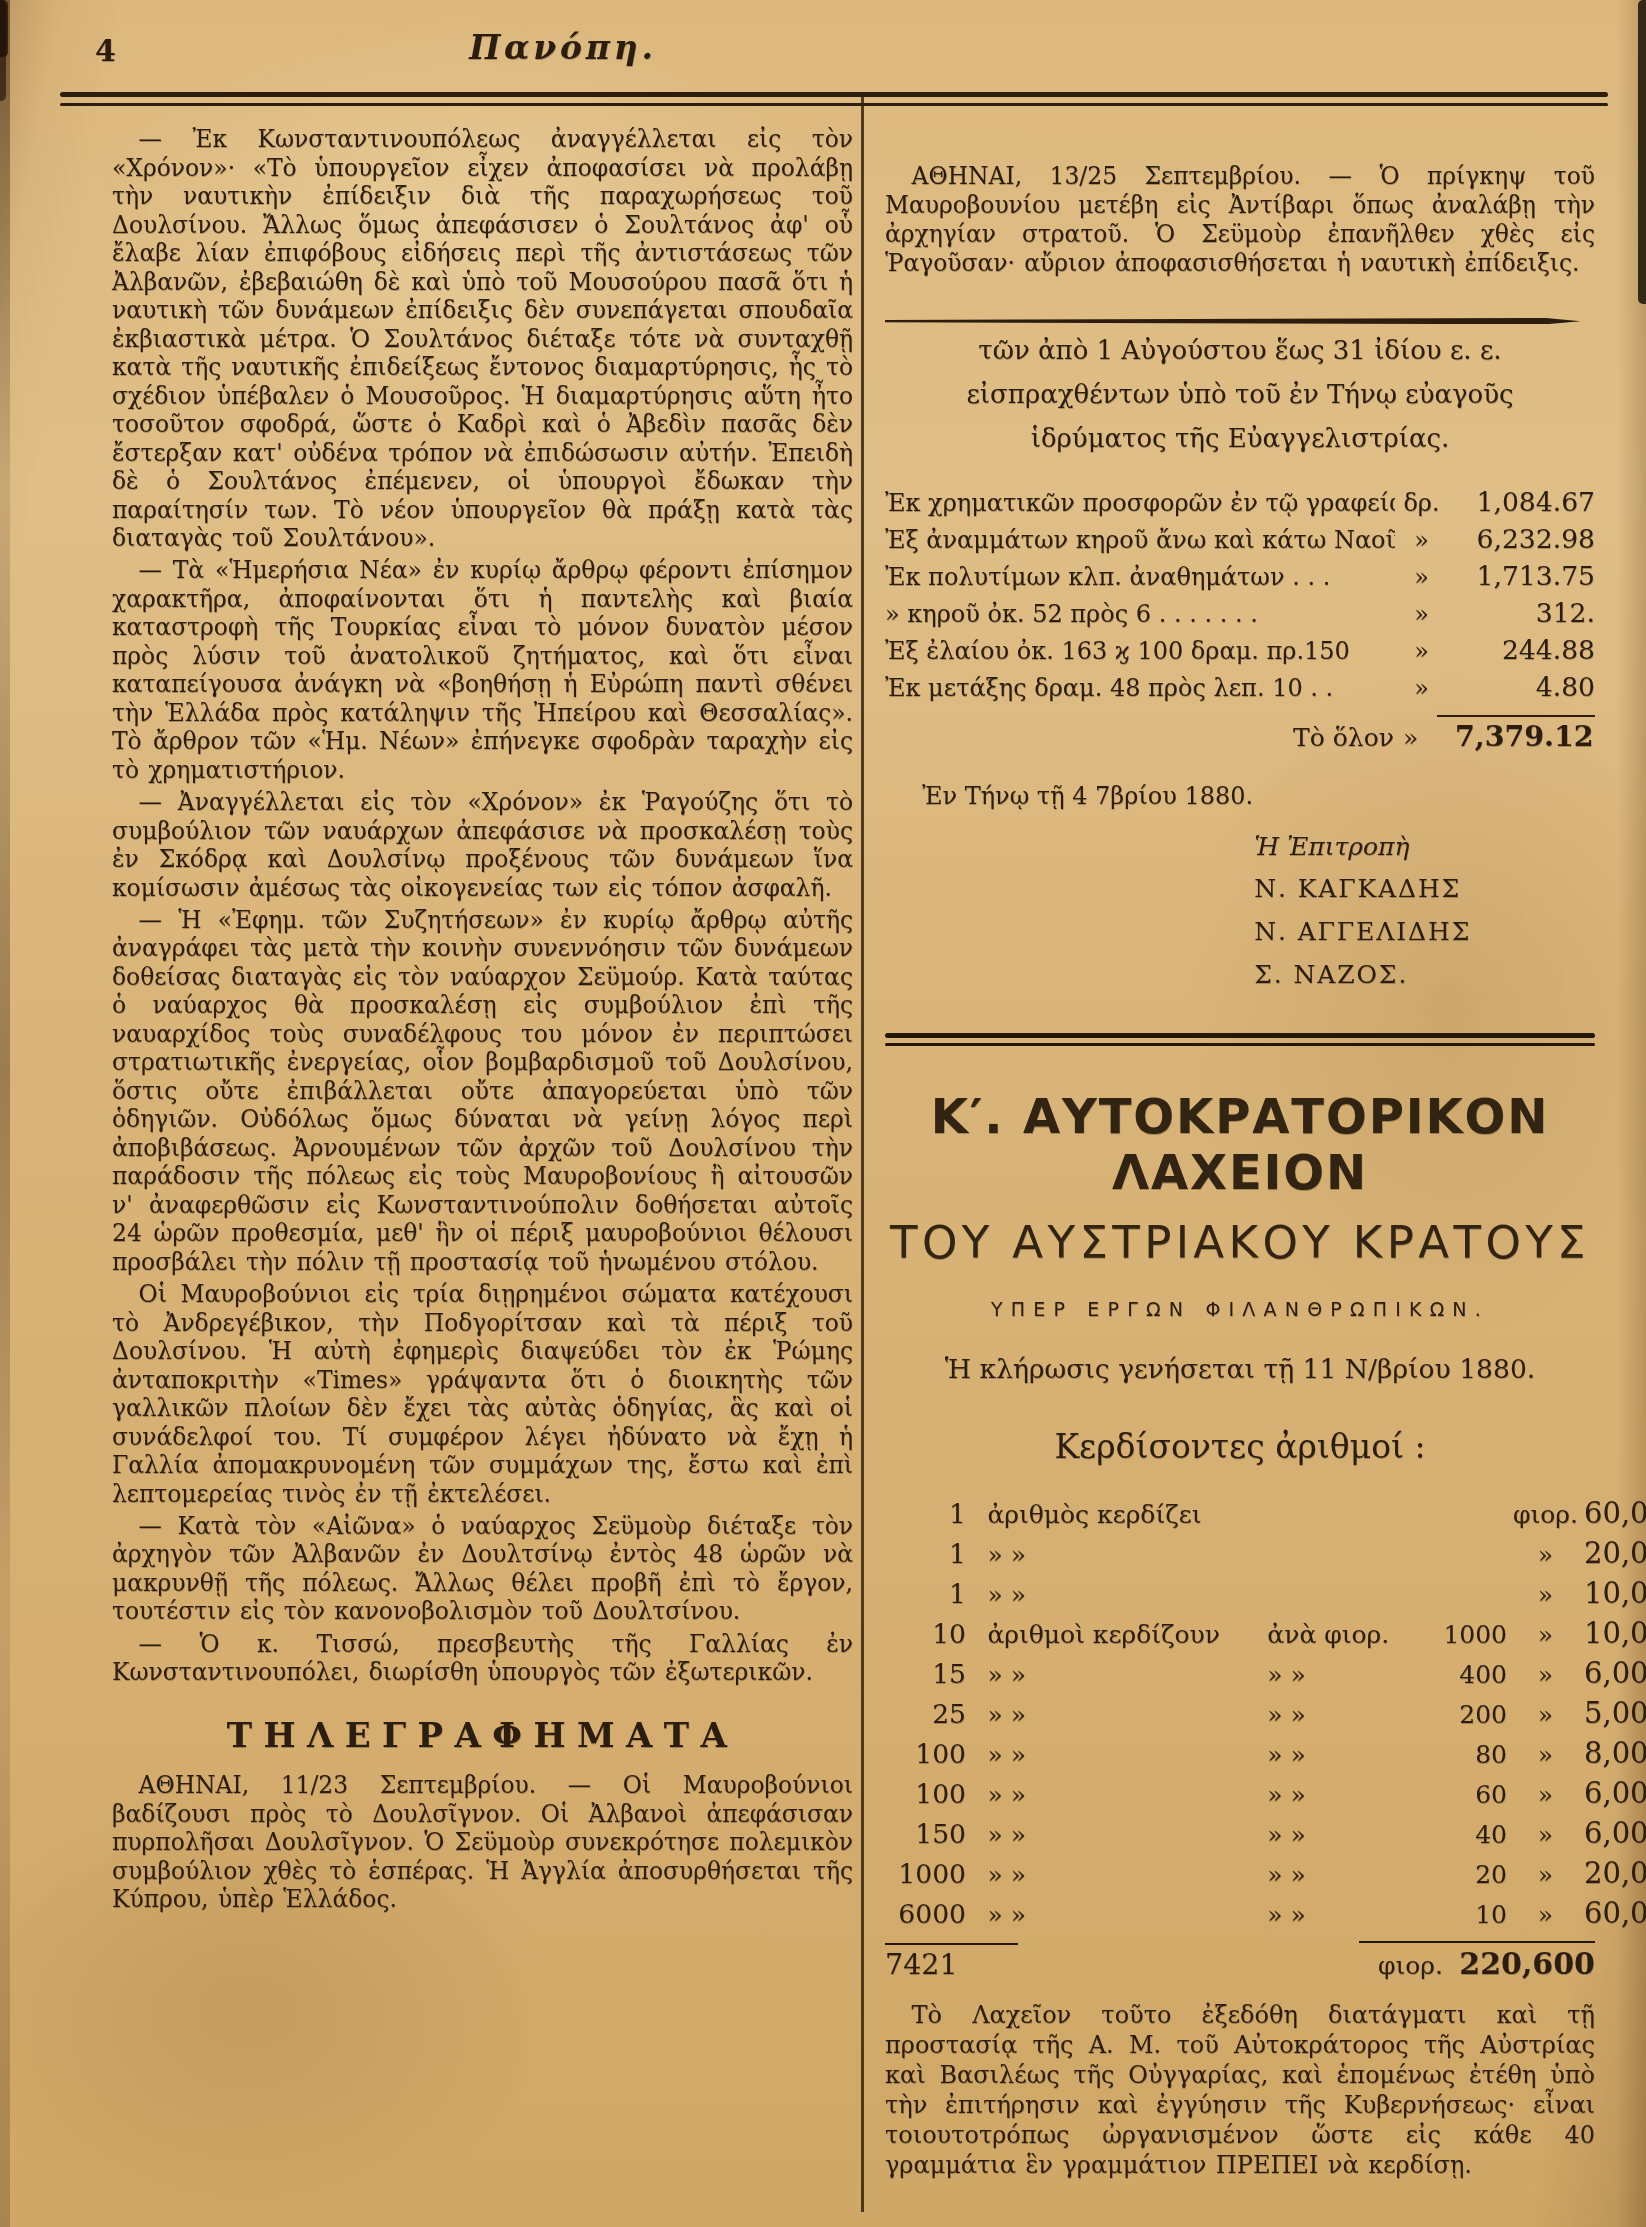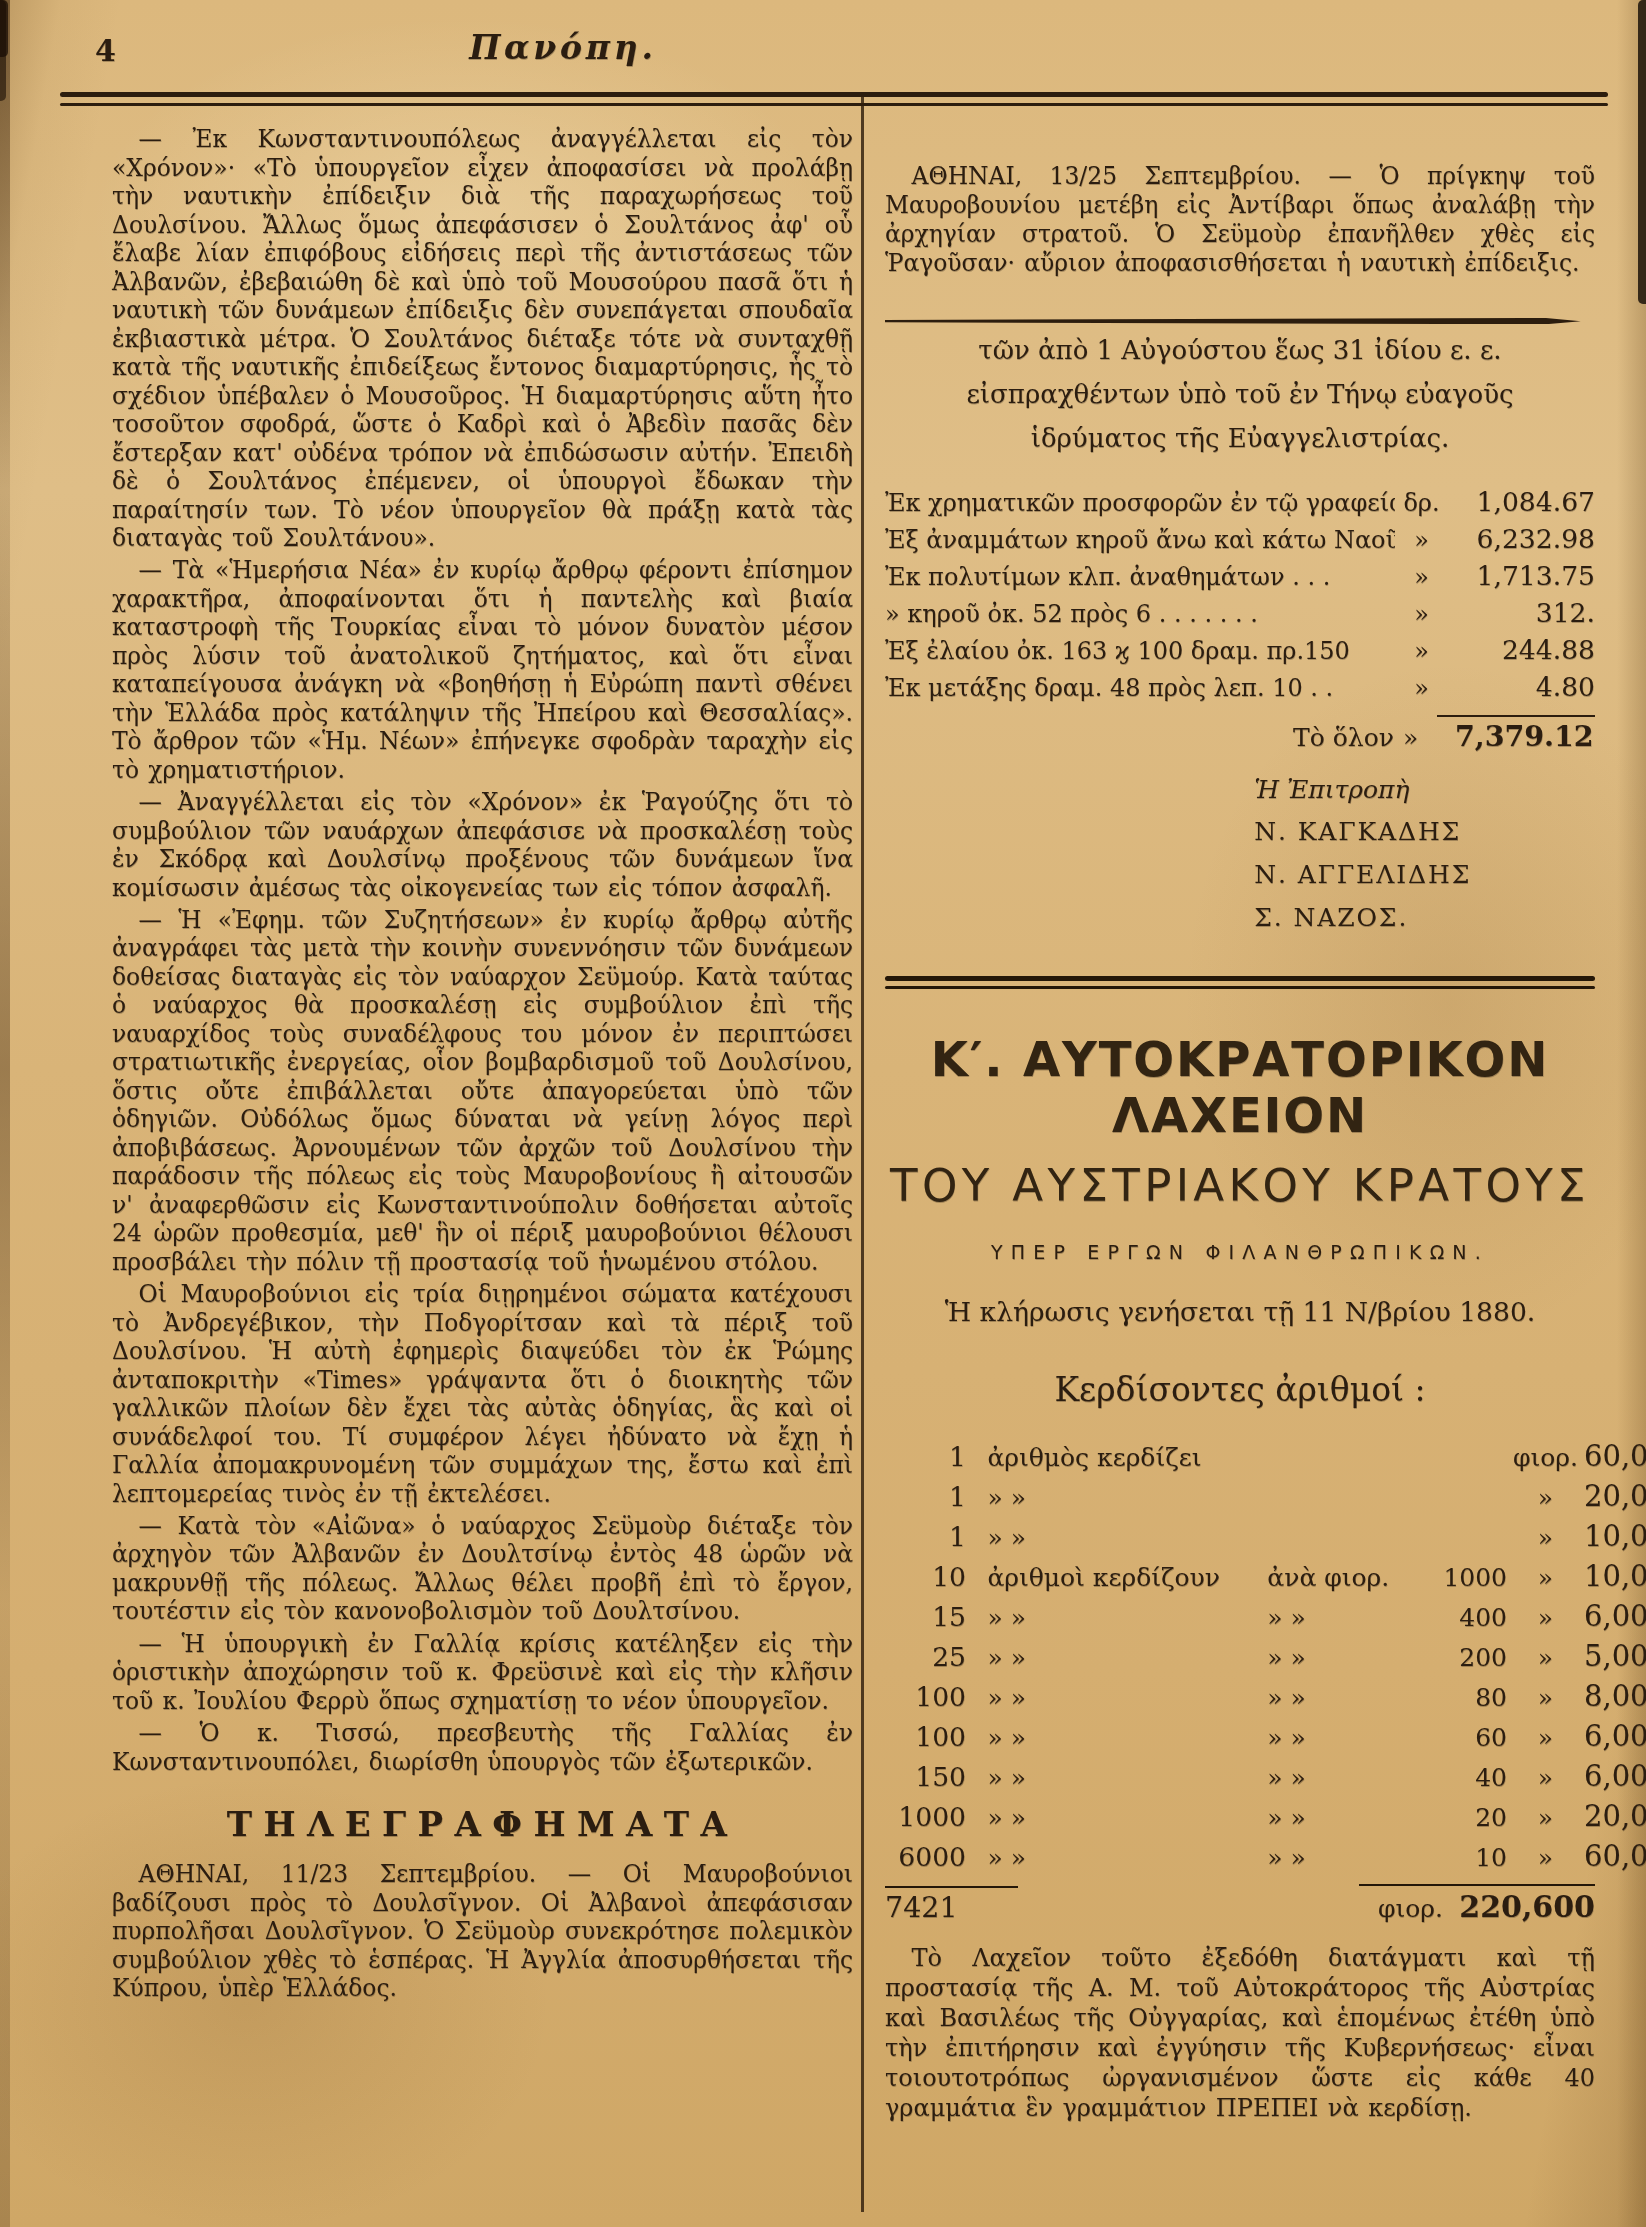--- a/index.html
+++ b/index.html
@@ -106,21 +106,20 @@
         <p>— Τὰ «Ἡμερήσια Νέα» ἐν κυρίῳ ἄρθρῳ φέροντι ἐπίσημον χαρακτῆρα, ἀποφαίνονται ὅτι ἡ παντελὴς καὶ βιαία καταστροφὴ τῆς Τουρκίας εἶναι τὸ μόνον δυνατὸν μέσον πρὸς λύσιν τοῦ ἀνατολικοῦ ζητήματος, καὶ ὅτι εἶναι καταπείγουσα ἀνάγκη νὰ «βοηθήσῃ ἡ Εὐρώπη παντὶ σθένει τὴν Ἑλλάδα πρὸς κατάληψιν τῆς Ἠπείρου καὶ Θεσσαλίας». Τὸ ἄρθρον τῶν «Ἡμ. Νέων» ἐπήνεγκε σφοδρὰν ταραχὴν εἰς τὸ χρηματιστήριον.</p>
 
         <p>— Ἀναγγέλλεται εἰς τὸν «Χρόνον» ἐκ Ῥαγούζης ὅτι τὸ συμβούλιον τῶν ναυάρχων ἀπεφάσισε νὰ προσκαλέσῃ τοὺς ἐν Σκόδρᾳ καὶ Δουλσίνῳ προξένους τῶν δυνάμεων ἵνα κομίσωσιν ἀμέσως τὰς οἰκογενείας των εἰς τόπον ἀσφαλῆ.</p>
 
         <p>— Ἡ «Ἐφημ. τῶν Συζητήσεων» ἐν κυρίῳ ἄρθρῳ αὐτῆς ἀναγράφει τὰς μετὰ τὴν κοινὴν συνεννόησιν τῶν δυνάμεων δοθείσας διαταγὰς εἰς τὸν ναύαρχον Σεϋμούρ. Κατὰ ταύτας ὁ ναύαρχος θὰ προσκαλέσῃ εἰς συμβούλιον ἐπὶ τῆς ναυαρχίδος τοὺς συναδέλφους του μόνον ἐν περιπτώσει στρατιωτικῆς ἐνεργείας, οἷον βομβαρδισμοῦ τοῦ Δουλσίνου, ὅστις οὔτε ἐπιβάλλεται οὔτε ἀπαγορεύεται ὑπὸ τῶν ὁδηγιῶν. Οὐδόλως ὅμως δύναται νὰ γείνῃ λόγος περὶ ἀποβιβάσεως. Ἀρνουμένων τῶν ἀρχῶν τοῦ Δουλσίνου τὴν παράδοσιν τῆς πόλεως εἰς τοὺς Μαυροβονίους ἢ αἰτουσῶν ν' ἀναφερθῶσιν εἰς Κωνσταντινούπολιν δοθήσεται αὐτοῖς 24 ὡρῶν προθεσμία, μεθ' ἣν οἱ πέριξ μαυροβούνιοι θέλουσι προσβάλει τὴν πόλιν τῇ προστασίᾳ τοῦ ἡνωμένου στόλου.</p>
 
         <p>Οἱ Μαυροβούνιοι εἰς τρία διῃρημένοι σώματα κατέχουσι τὸ Ἀνδρεγέβικον, τὴν Ποδγορίτσαν καὶ τὰ πέριξ τοῦ Δουλσίνου. Ἡ αὐτὴ ἐφημερὶς διαψεύδει τὸν ἐκ Ῥώμης ἀνταποκριτὴν «Times» γράψαντα ὅτι ὁ διοικητὴς τῶν γαλλικῶν πλοίων δὲν ἔχει τὰς αὐτὰς ὁδηγίας, ἃς καὶ οἱ συνάδελφοί του. Τί συμφέρον λέγει ἠδύνατο νὰ ἔχῃ ἡ Γαλλία ἀπομακρυνομένη τῶν συμμάχων της, ἔστω καὶ ἐπὶ λεπτομερείας τινὸς ἐν τῇ ἐκτελέσει.</p>
 
         <p>— Κατὰ τὸν «Αἰῶνα» ὁ ναύαρχος Σεϋμοὺρ διέταξε τὸν ἀρχηγὸν τῶν Ἀλβανῶν ἐν Δουλτσίνῳ ἐντὸς 48 ὡρῶν νὰ μακρυνθῇ τῆς πόλεως. Ἄλλως θέλει προβῆ ἐπὶ τὸ ἔργον, τουτέστιν εἰς τὸν κανονοβολισμὸν τοῦ Δουλτσίνου.</p>
 
-        <p>— Ἡ ὑπουργικὴ ἐν Γαλλίᾳ κρίσις κατέληξεν εἰς τὴν ὁριστικὴν ἀποχώρησιν τοῦ κ. Φρεϋσινὲ καὶ εἰς τὴν κλῆσιν τοῦ κ. Ἰουλίου Φερρὺ ὅπως σχηματίσῃ το νέον ὑπουργεῖον.</p>
 
         <p>— Ὁ κ. Τισσώ, πρεσβευτὴς τῆς Γαλλίας ἐν Κωνσταντινουπόλει, διωρίσθη ὑπουργὸς τῶν ἐξωτερικῶν.</p>
       </div>
     <div class="telegrams-heading">ΤΗΛΕΓΡΑΦΗΜΑΤΑ</div>
     <p>ΑΘΗΝΑΙ, 11/23 Σεπτεμβρίου. — Οἱ Μαυροβούνιοι βαδίζουσι πρὸς τὸ Δουλσῖγνον. Οἱ Ἀλβανοὶ ἀπεφάσισαν πυρπολῆσαι Δουλσῖγνον. Ὁ Σεϋμοὺρ συνεκρότησε πολεμικὸν συμβούλιον χθὲς τὸ ἑσπέρας. Ἡ Ἀγγλία ἀποσυρθήσεται τῆς Κύπρου, ὑπὲρ Ἑλλάδος.</p>
   </div>
 
   <div class="col-right">
 
     <p class="lead">ΑΘΗΝΑΙ, 13/25 Σεπτεμβρίου. — Ὁ πρίγκηψ τοῦ Μαυροβουνίου μετέβη εἰς Ἀντίβαρι ὅπως ἀναλάβῃ τὴν ἀρχηγίαν στρατοῦ. Ὁ Σεϋμοὺρ ἐπανῆλθεν χθὲς εἰς Ῥαγοῦσαν· αὔριον ἀποφασισθήσεται ἡ ναυτικὴ ἐπίδειξις.</p>
@@ -169,20 +168,21 @@
           <span class="k-amount">4.80</span>
         </div>
       </div>
 
     <div class="k-total">
       <span class="t-label">Τὸ ὅλον</span>
       <span class="t-unit">»</span>
       <span class="t-amount">7,379.12</span>
     </div>
 
+    <div class="dateline">Ἐν Τήνῳ τῇ 4 7βρίου 1880.</div>
 
     <div class="committee">
       <div class="committee-label">Ἡ Ἐπιτροπὴ</div>
       <div>
 
           <div class="committee-member">Ν. ΚΑΓΚΑΔΗΣ</div>
 
           <div class="committee-member">Ν. ΑΓΓΕΛΙΔΗΣ</div>
 
           <div class="committee-member">Σ. ΝΑΖΟΣ.</div>

